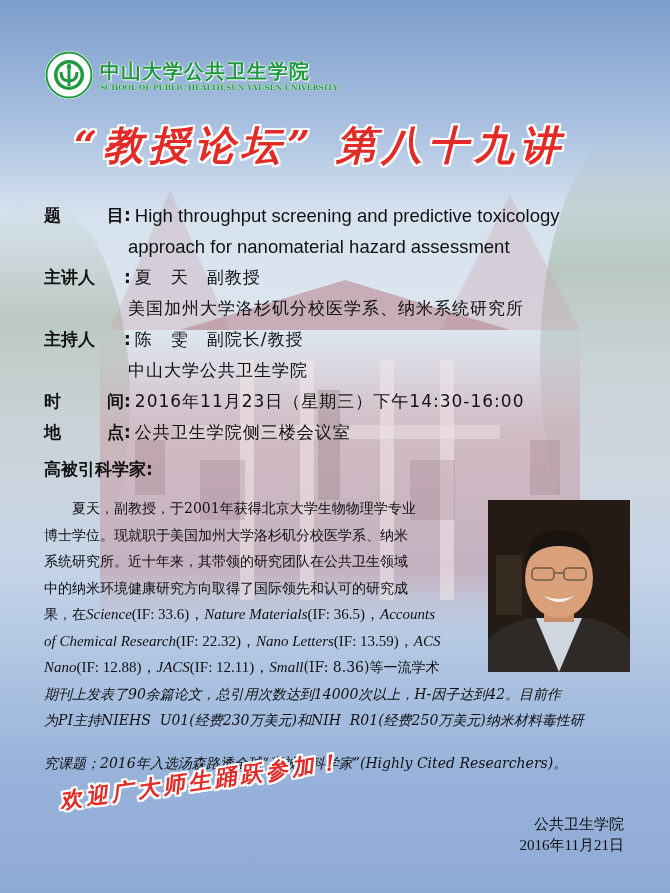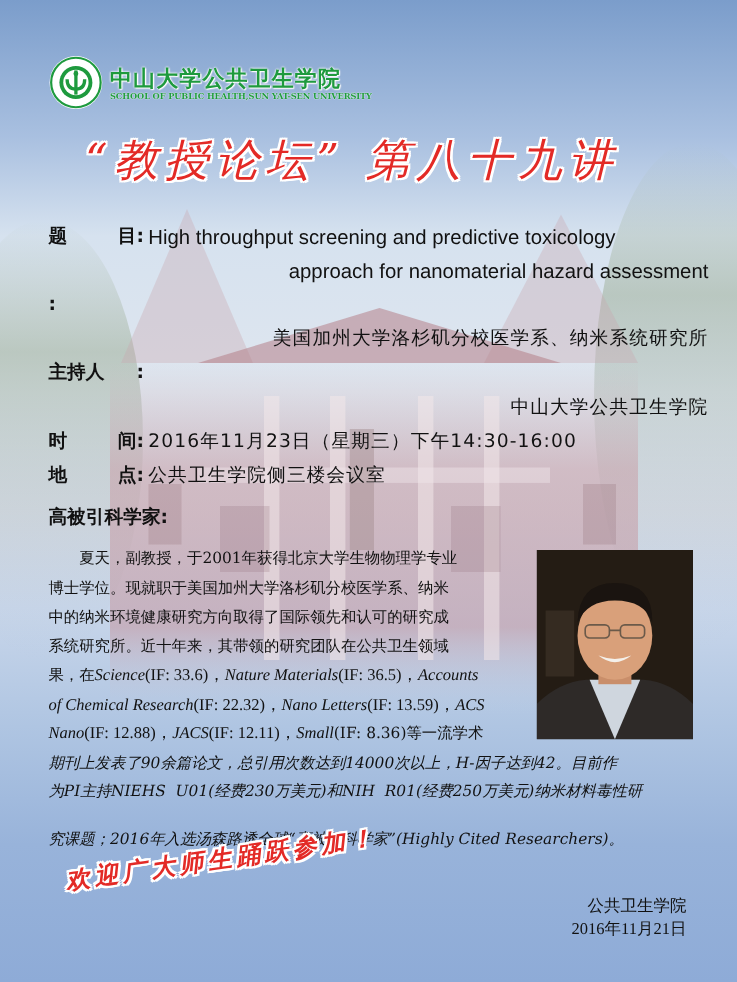--- a/index.html
+++ b/index.html
@@ -11,29 +11,29 @@
   
   .bg-building { position: absolute; left: 0; top: 0; width: 670px; height: 893px; pointer-events: none; }
   .logo { position: absolute; left: 44px; top: 50px; display: flex; align-items: center; }
   .logo-badge { width: 50px; height: 50px; }
   .logo-text { margin-left: 6px; }
   .logo-cn { color: #1e9a3e; font-size: 20px; font-weight: bold; letter-spacing: 1px; line-height: 24px;
     text-shadow: 0 0 2px #fff, 0 0 2px #fff, 1px 1px 1px #fff; }
   .logo-en { color: #1e9a3e; font-family: "DejaVu Serif", serif; font-size: 7.5px; font-weight: bold; letter-spacing: -0.1px;
     text-shadow: 0 0 1px #fff, 0 0 1px #fff; white-space: nowrap; }
   .title { position: absolute; left: 0; top: 118px; width: 640px; text-align: center;
-    color: #e32a26; font-family: "DejaVu Serif", serif; font-size: 40px; font-weight: normal; letter-spacing: 6px; font-style: italic;
+    color: #e32a26; font-family: "DejaVu Serif", serif; font-size: 40px; font-weight: bold; letter-spacing: 6px; font-style: italic;
     text-shadow: -2px -2px 0 #fff, 2px -2px 0 #fff, -2px 2px 0 #fff, 2px 2px 0 #fff, 0 2px 0 #fff, 0 -2px 0 #fff, 2px 0 0 #fff, -2px 0 0 #fff; }
   .info { position: absolute; left: 44px; top: 200px; width: 600px; color: #111; }
   .row { display: flex; font-size: 17px; line-height: 31px; white-space: nowrap; }
   .lbl { font-weight: bold; width: 80px; display: inline-flex; justify-content: space-between; flex: 0 0 80px; }
   .lbl-colon { font-weight: bold; margin-right: 4px; }
   .val { letter-spacing: 1px; }
   .val-en { font-family: "Liberation Sans", sans-serif; font-size: 18.5px; letter-spacing: 0px; }
-  .indent { padding-left: 84px; justify-content: flex-end; }
+  .indent { padding-left: 84px; }
   .sub-head { position: absolute; left: 44px; top: 458px; font-size: 17px; font-weight: bold; color: #111; }
   .bio { position: absolute; left: 44px; top: 495px; width: 590px; font-family: "DejaVu Serif", serif; font-size: 14px; line-height: 26.5px; color: #111; }
   .bio-wrap { width: 440px; text-align: justify; }
   .bio-full { width: 594px; font-style: italic; }
   .bio i { font-family: "Liberation Serif", serif; font-size: 15px; }
   .en { font-family: "Liberation Serif", serif; font-size: 15px; }
   .photo { position: absolute; left: 488px; top: 500px; width: 142px; height: 172px; overflow: hidden;
     background: radial-gradient(ellipse at 50% 50%, #4a3a2a 0%, #2b2218 55%, #1a1510 100%); }
   .welcome { position: absolute; left: 62px; top: 786px; color: #e32a26; font-family: "DejaVu Serif", serif;
     font-size: 22px; font-weight: bold; font-style: italic; letter-spacing: 4px; transform: rotate(-8deg); transform-origin: left bottom;
@@ -110,29 +110,32 @@
         <span>目</span>
       </span>
       <span class="lbl-colon">:</span>
       <span class="val val-en">High throughput screening and predictive toxicology</span>
     </div>
     <div class="row indent">
       <span class="val val-en">approach for nanomaterial hazard assessment</span>
     </div>
 
     <div class="row">
-      <span class="lbl-colon">:</span>
+      <span class="lbl">主讲人</span>
+      <span class="lbl-colon">:</span>
+      <span class="val">夏　天　副教授</span>
     </div>
     <div class="row indent">
       <span class="val">美国加州大学洛杉矶分校医学系、纳米系统研究所</span>
     </div>
 
     <div class="row">
       <span class="lbl">主持人</span>
       <span class="lbl-colon">:</span>
+      <span class="val">陈　雯　副院长/教授</span>
     </div>
     <div class="row indent">
       <span class="val">中山大学公共卫生学院</span>
     </div>
 
     <div class="row">
       <span class="lbl">
         <span>时</span>
         <span>间</span>
       </span>
@@ -148,22 +151,22 @@
       <span class="lbl-colon">:</span>
       <span class="val">公共卫生学院侧三楼会议室</span>
     </div>
   </div>
 
   <div class="sub-head">高被引科学家:</div>
 
   <div class="bio">
     <div class="bio-wrap" style="text-indent: 2em;">夏天，副教授，于2001年获得北京大学生物物理学专业</div>
     <div class="bio-wrap">博士学位。现就职于美国加州大学洛杉矶分校医学系、纳米</div>
+    <div class="bio-wrap">系统研究所。近十年来，其带领的研究团队在公共卫生领域</div>
     <div class="bio-wrap">中的纳米环境健康研究方向取得了国际领先和认可的研究成</div>
-    <div class="bio-wrap">系统研究所。近十年来，其带领的研究团队在公共卫生领域</div>
     <div class="bio-wrap" style="white-space:nowrap;">
       <span>果，在</span><i>Science</i><span class="en">(IF: 33.6)，</span><i>Nature Materials</i><span class="en">(IF: 36.5)，</span><i>Accounts</i>
     </div>
     <div class="bio-wrap" style="white-space:nowrap;">
       <i>of Chemical Research</i><span class="en">(IF: 22.32)，</span><i>Nano Letters</i><span class="en">(IF: 13.59)，</span><i>ACS</i>
     </div>
     <div class="bio-wrap" style="white-space:nowrap;">
       <i>Nano</i><span class="en">(IF: 12.88)，</span><i>JACS</i><span class="en">(IF: 12.11)，</span><i>Small</i><span>(IF: 8.36)等一流学术</span>
     </div>
     <div class="bio-full" style="white-space:nowrap;">期刊上发表了90余篇论文，总引用次数达到14000次以上，H-因子达到42。目前作</div>

